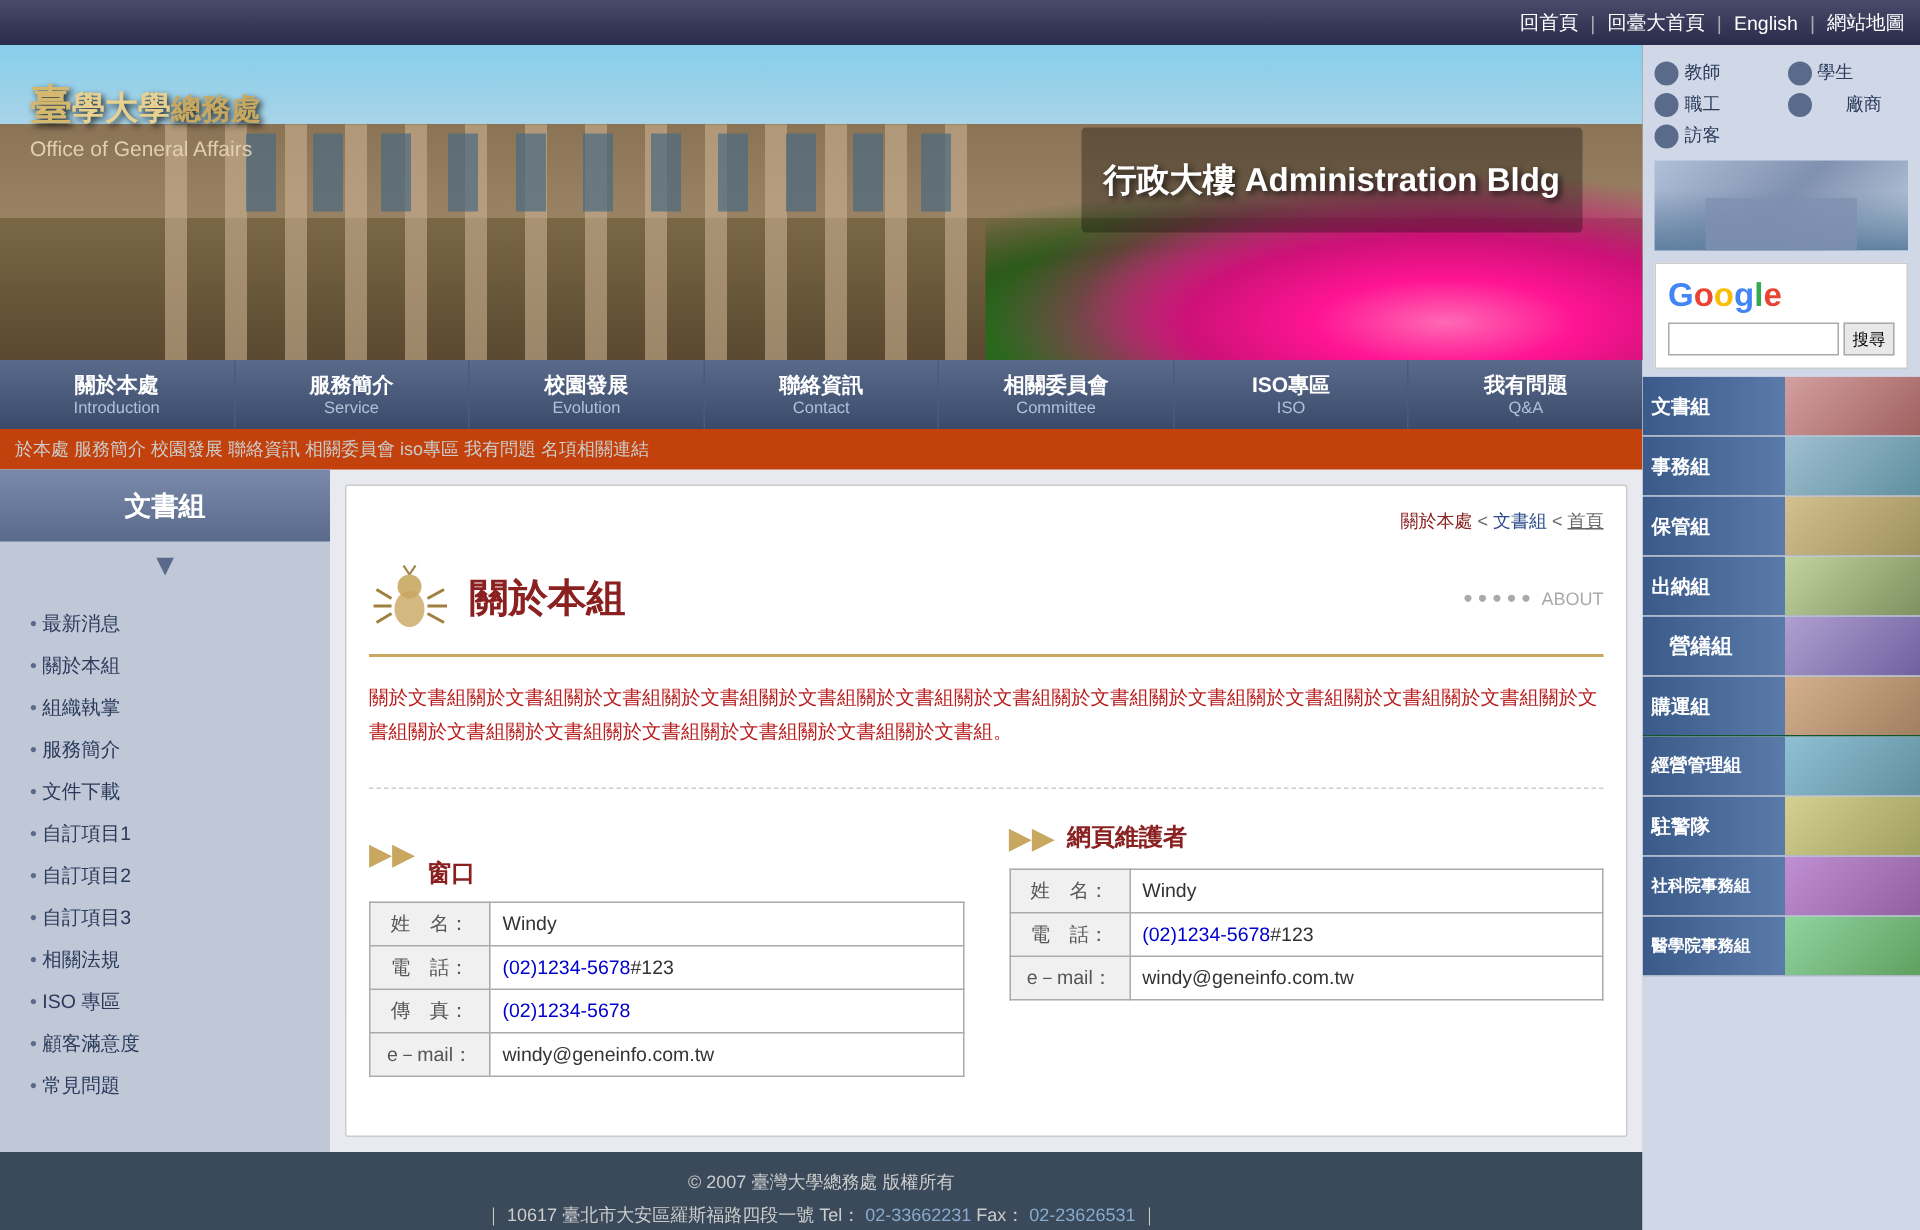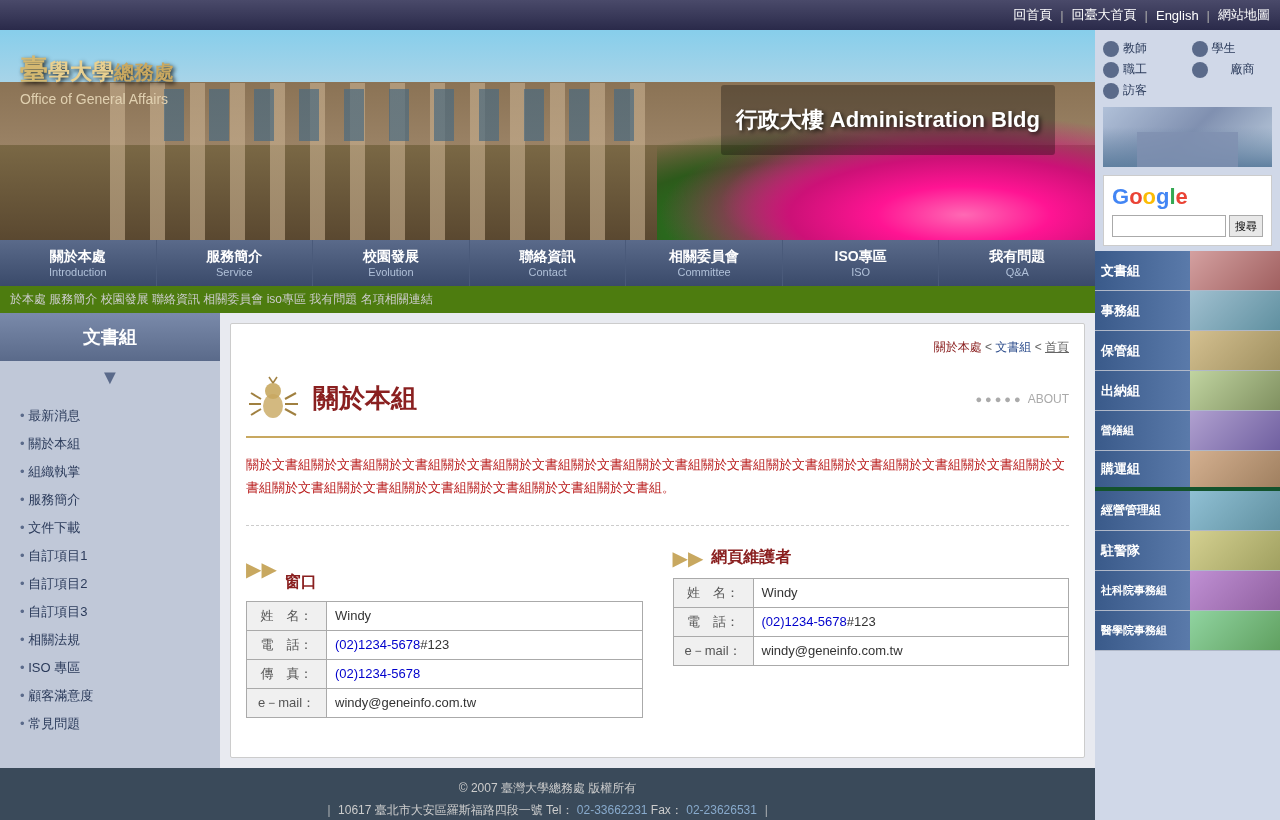--- a/index.html
+++ b/index.html
@@ -26,21 +26,21 @@
     #logo-area { position: absolute; top: 20px; left: 20px; color: white; }
     #logo-title { font-size: 32px; font-weight: bold; color: #c8a860; text-shadow: 2px 2px 4px rgba(0,0,0,0.8); font-family: serif; }
     #logo-subtitle { font-size: 14px; color: #e0d0b0; margin-top: 2px; }
 
     
     #nav { background: linear-gradient(to bottom, #5a6a8a, #3a4a6a); display: flex; }
     .nav-main { font-size: 14px; font-weight: bold; }
     .nav-sub { font-size: 11px; color: #b0c0d8; }
 
     
-    #breadcrumb-bar { background: #4d7c0f; color: #ccc; padding: 5px 10px; font-size: 12px; overflow: hidden; white-space: nowrap; }
+    #breadcrumb-bar { background: #c2410c; color: #ccc; padding: 5px 10px; font-size: 12px; overflow: hidden; white-space: nowrap; }
 
     
     #content-area { display: flex; flex: 1; }
 
     
     #left-nav { width: 220px; background: #c0c8d8; flex-shrink: 0; padding-bottom: 20px; }
     #left-nav-title { background: linear-gradient(to bottom, #7a8aaa, #5a6a8a); color: white; font-size: 18px; font-weight: bold; text-align: center; padding: 12px; margin-bottom: 5px; }
     #left-nav-arrow { text-align: center; color: #5a6a8a; font-size: 20px; margin: 3px 0; }
     #left-nav ul { list-style: none; padding: 10px 20px; }
     #left-nav ul li { padding: 5px 0; font-size: 13px; color: #2a3a5a; }
@@ -377,24 +377,24 @@
       </div>
       <div class="right-nav-item" style="display:flex; align-items:center; border-bottom:1px solid #b0b8c8; cursor:pointer; height:40px; overflow:hidden;">
         <div class="right-nav-label" style="background:linear-gradient(to right, #3a5a8a, #5a7aaa); color:white; padding:8px 6px; font-size:13px; font-weight:bold; width:95px; flex-shrink:0; height:100%; display:flex; align-items:center;">保管組</div>
         <div class="right-nav-image bgzu" style="flex:1; height:100%; background:linear-gradient(135deg, #d4c090, #a09060);"></div>
       </div>
       <div class="right-nav-item" style="display:flex; align-items:center; border-bottom:1px solid #b0b8c8; cursor:pointer; height:40px; overflow:hidden;">
         <div class="right-nav-label" style="background:linear-gradient(to right, #3a5a8a, #5a7aaa); color:white; padding:8px 6px; font-size:13px; font-weight:bold; width:95px; flex-shrink:0; height:100%; display:flex; align-items:center;">出納組</div>
         <div class="right-nav-image cazu" style="flex:1; height:100%; background:linear-gradient(135deg, #c0d4a0, #809060);"></div>
       </div>
       <div class="right-nav-item" style="display:flex; align-items:center; border-bottom:1px solid #b0b8c8; cursor:pointer; height:40px; overflow:hidden;">
-        <div class="right-nav-label" style="background:linear-gradient(to right, #3a5a8a, #5a7aaa); color:white; padding:8px 6px; font-size:11px; font-weight:bold; width:95px; flex-shrink:0; height:100%; display:flex; align-items:center;">營繕組</div>
+        <div class="right-nav-label" style="background:linear-gradient(to right, #3a5a8a, #5a7aaa); color:white; padding:8px 18px; font-size:14px; font-weight:bold; width:95px; flex-shrink:0; height:100%; display:flex; align-items:center;">營繕組</div>
         <div class="right-nav-image ynzu" style="flex:1; height:100%; background:linear-gradient(135deg, #b0a0d0, #7060a0);"></div>
       </div>
-      <div class="right-nav-item" style="display:flex; align-items:center; border-bottom:4px solid #14532d; cursor:pointer; height:40px; overflow:hidden;">
+      <div class="right-nav-item" style="display:flex; align-items:center; border-bottom:1px solid #14532d; cursor:pointer; height:40px; overflow:hidden;">
         <div class="right-nav-label" style="background:linear-gradient(to right, #3a5a8a, #5a7aaa); color:white; padding:8px 6px; font-size:13px; font-weight:bold; width:95px; flex-shrink:0; height:100%; display:flex; align-items:center;">購運組</div>
         <div class="right-nav-image glzu" style="flex:1; height:100%; background:linear-gradient(135deg, #d4b090, #a08060);"></div>
       </div>
       <div class="right-nav-item" style="display:flex; align-items:center; border-bottom:1px solid #b0b8c8; cursor:pointer; height:40px; overflow:hidden;">
         <div class="right-nav-label" style="background:linear-gradient(to right, #3a5a8a, #5a7aaa); color:white; padding:8px 6px; font-size:12px; font-weight:bold; width:95px; flex-shrink:0; height:100%; display:flex; align-items:center;">經營管理組</div>
         <div class="right-nav-image mgzu" style="flex:1; height:100%; background:linear-gradient(135deg, #90c0d4, #6090a0);"></div>
       </div>
       <div class="right-nav-item" style="display:flex; align-items:center; border-bottom:1px solid #b0b8c8; cursor:pointer; height:40px; overflow:hidden;">
         <div class="right-nav-label" style="background:linear-gradient(to right, #3a5a8a, #5a7aaa); color:white; padding:8px 6px; font-size:13px; font-weight:bold; width:95px; flex-shrink:0; height:100%; display:flex; align-items:center;">駐警隊</div>
         <div class="right-nav-image jjzu" style="flex:1; height:100%; background:linear-gradient(135deg, #d4d090, #a0a060);"></div>

